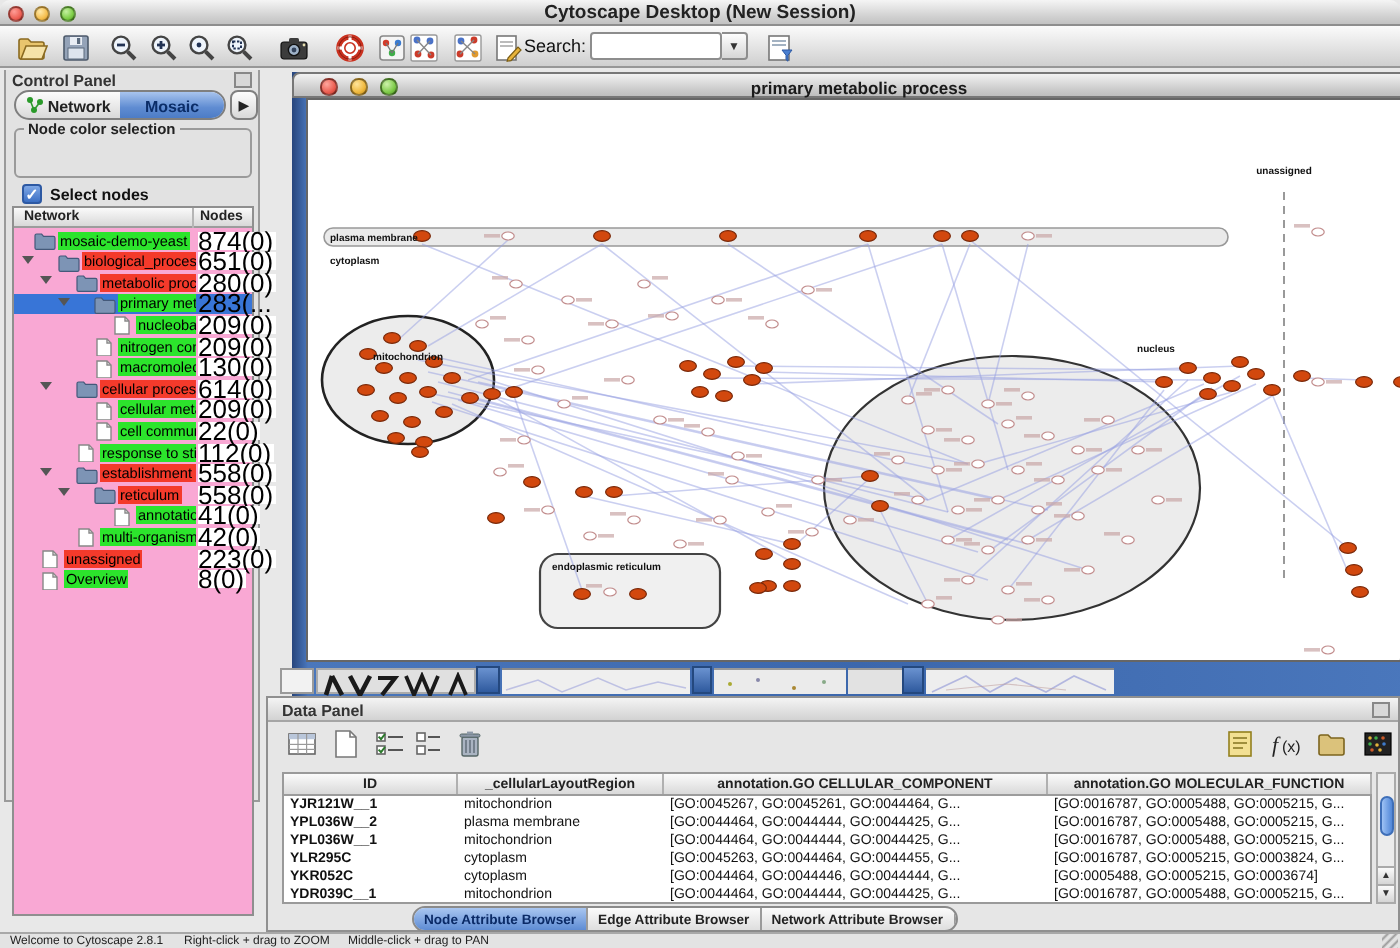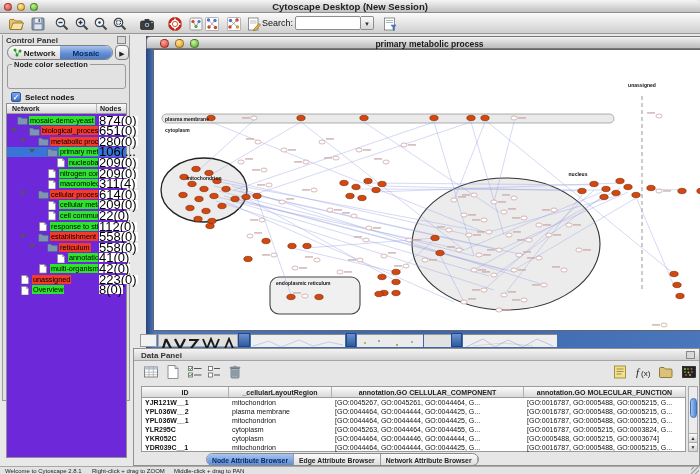--- a/index.html
+++ b/index.html
@@ -39,21 +39,21 @@
   #cp-group-label { position:absolute; left:4px; top:-5px; background:#e2e2e2; padding:0 2px; font-size:7.5px; font-weight:bold; color:#222; }
   #cp-combo { position:absolute; left:5px; top:7px; width:107px; height:14px; background:linear-gradient(#ffffff,#e9e9e9);
      border:1px solid #8da0b8; border-radius:3px; }
   #cp-combo-value { position:absolute; left:6px; top:3px; font-size:8px; color:#111; }
   #cp-combo-step { position:absolute; right:2px; top:2px; width:11px; height:11px; border-radius:2px;
      background:linear-gradient(#9cc0f2,#4a7fd0); border:1px solid #3c69ad; color:#fff; font-size:5px; line-height:5.5px; text-align:center; }
   #cp-check-row { position:absolute; left:8px; top:57px; height:11px; }
   #cp-checkbox { position:absolute; left:0; top:0; width:10px; height:10px; border-radius:2px;
      background:linear-gradient(#7fa8e6,#3b6fc4); border:1px solid #2d59a3; color:#fff; font-size:8px; line-height:10px; text-align:center; font-weight:bold; }
   #cp-check-label { position:absolute; left:14px; top:1px; font-size:8px; font-weight:bold; color:#111; white-space:nowrap; }
-  #tree-box { position:absolute; left:3px; top:68px; width:121px; height:355px; background:#6d28d9; border:1px solid #8f8f8f; }
+  #tree-box { position:absolute; left:3px; top:68px; width:121px; height:355px; background:#f9a8d4; border:1px solid #8f8f8f; }
   #tree-header { position:absolute; left:0; top:0; width:100%; height:10px;
      background:linear-gradient(#fafafa,#d8d8d8); border-bottom:1px solid #9c9c9c; font-size:7px; font-weight:bold; color:#222; }
   #tree-header .c1 { position:absolute; left:5px; top:1px; }
   #tree-header .c2 { position:absolute; left:93px; top:1px; }
   #tree-header .div { position:absolute; left:89px; top:0; width:1px; height:10px; background:#b5b5b5; }
   #tree-rows { position:absolute; left:0; top:11px; width:100%; }
   .trow { position:relative; width:100%; height:10.6px; }
   .trow.sel { background:#3875d7; }
   .tarrow { position:absolute; top:2.2px; width:0; height:0; border-left:3.2px solid transparent; border-right:3.2px solid transparent; border-top:4.5px solid #555; }
   .tlabel { position:absolute; top:0.6px; font-size:7.3px; line-height:9px; color:#000; padding:0 1px; white-space:nowrap; max-width:92px; overflow:hidden; }
@@ -283,21 +283,21 @@
             </svg>
             <span class="tlabel red" style="left:43px; max-width:48px">metabolic process</span>
             <span class="tcount">280(0)</span>
           </div>
           <div class="trow sel">
             <div class="tarrow" style="left:22px"></div>
             <svg class="ticon" style="left:40px" width="11" height="9" viewBox="0 0 11 9">
               <path d="M0.5,8 L0.5,1.8 Q0.5,1 1.3,1 L3.8,1 L4.8,2.2 L9.7,2.2 Q10.5,2.2 10.5,3 L10.5,8 Q10.5,8.7 9.7,8.7 L1.3,8.7 Q0.5,8.7 0.5,8 Z" fill="#7d94b5" stroke="#44597a" stroke-width="0.6"></path>
             </svg>
             <span class="tlabel green" style="left:52px; max-width:39px">primary metabolic</span>
-            <span class="tcount">106(...</span>
+            <span class="tcount">283(...</span>
           </div>
           <div class="trow">
             <svg class="ticon" style="left:50px" width="8" height="9.5" viewBox="0 0 8 9.5">
               <path d="M0.5,0.5 h5 l2,2 v6.5 h-7 Z" fill="#fff" stroke="#888" stroke-width="0.7"></path>
               <path d="M5.5,0.5 v2 h2" fill="none" stroke="#888" stroke-width="0.7"></path>
             </svg>
             <span class="tlabel green" style="left:61px; max-width:30px">nucleobase-con</span>
             <span class="tcount">209(0)</span>
           </div>
           <div class="trow">
@@ -307,21 +307,21 @@
             </svg>
             <span class="tlabel green" style="left:52px; max-width:39px">nitrogen compo</span>
             <span class="tcount">209(0)</span>
           </div>
           <div class="trow">
             <svg class="ticon" style="left:41px" width="8" height="9.5" viewBox="0 0 8 9.5">
               <path d="M0.5,0.5 h5 l2,2 v6.5 h-7 Z" fill="#fff" stroke="#888" stroke-width="0.7"></path>
               <path d="M5.5,0.5 v2 h2" fill="none" stroke="#888" stroke-width="0.7"></path>
             </svg>
             <span class="tlabel green" style="left:52px; max-width:39px">macromolecule</span>
-            <span class="tcount">311(4)</span>
+            <span class="tcount">130(0)</span>
           </div>
           <div class="trow">
             <div class="tarrow" style="left:13px"></div>
             <svg class="ticon" style="left:31px" width="11" height="9" viewBox="0 0 11 9">
               <path d="M0.5,8 L0.5,1.8 Q0.5,1 1.3,1 L3.8,1 L4.8,2.2 L9.7,2.2 Q10.5,2.2 10.5,3 L10.5,8 Q10.5,8.7 9.7,8.7 L1.3,8.7 Q0.5,8.7 0.5,8 Z" fill="#7d94b5" stroke="#44597a" stroke-width="0.6"></path>
             </svg>
             <span class="tlabel red" style="left:43px; max-width:48px">cellular process</span>
             <span class="tcount">614(0)</span>
           </div>
           <div class="trow">

